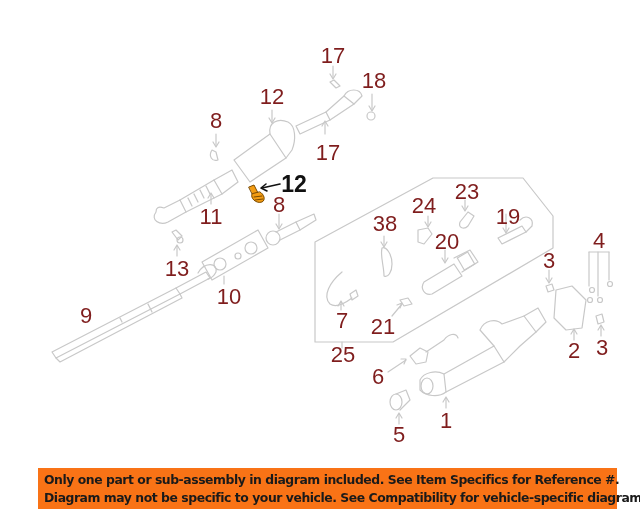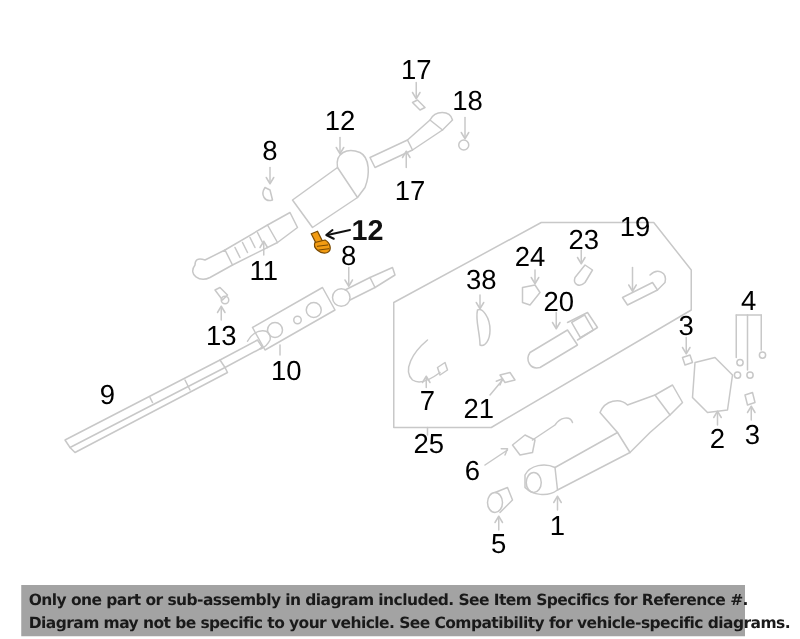--- a/index.html
+++ b/index.html
@@ -1,20 +1,20 @@
 <!DOCTYPE html>
 <html><head>
 <meta charset="utf-8">
 <style>
   html, body { margin: 0; padding: 0; background: #ffffff; }
   body { width: 640px; height: 511px; position: relative; overflow: hidden; font-family: "Liberation Sans", sans-serif; }
   #diagram { position: absolute; left: 0; top: 0; width: 640px; height: 460px; }
-  .callout { position: absolute; font-family: "Liberation Sans", sans-serif; font-size: 22px; color: #000000; line-height: 1; transform: translate(-50%, 0); white-space: nowrap; }
+  .callout { position: absolute; font-family: "Liberation Sans", sans-serif; font-size: 22px; color: #7f1d1d; line-height: 1; transform: translate(-50%, 0); white-space: nowrap; }
   .callout.highlight { color: #111111; font-size: 23px; font-weight: bold; }
-  #notice-banner { position: absolute; left: 17px; top: 468px; width: 579px; height: 41px; background: #a3a3a3; box-sizing: border-box; padding: 3px 0 0 6px; }
+  #notice-banner { position: absolute; left: 38px; top: 468px; width: 579px; height: 41px; background: #f97316; box-sizing: border-box; padding: 3px 0 0 6px; }
   .notice-line { font-family: "DejaVu Sans", sans-serif; font-weight: bold; font-size: 12.4px; letter-spacing: -0.45px; color: #1a1a1a; line-height: 18px; white-space: nowrap; }
 </style>
 </head>
 <body>
 
 <div id="diagram">
   <svg width="640" height="460" viewBox="0 0 640 460" fill="none" stroke="#c8c8c8" stroke-width="1.2" stroke-linejoin="round" stroke-linecap="round">
 
     <g>
       <path d="M52 352 L176 288 L180 294 L56 358 Z"></path>
@@ -220,21 +220,21 @@
   <div class="callout" style="left:86px;top:305px">9</div>
   <div class="callout" style="left:229px;top:286px">10</div>
   <div class="callout" style="left:211px;top:206px">11</div>
   <div class="callout highlight" style="left:294px;top:173px">12</div>
   <div class="callout" style="left:177px;top:258px">13</div>
   <div class="callout" style="left:216px;top:110px">8</div>
   <div class="callout" style="left:272px;top:86px">12</div>
   <div class="callout" style="left:328px;top:142px">17</div>
   <div class="callout" style="left:333px;top:45px">17</div>
   <div class="callout" style="left:374px;top:70px">18</div>
-  <div class="callout" style="left:508px;top:171px">19</div>
+  <div class="callout" style="left:508px;top:206px">19</div>
   <div class="callout" style="left:447px;top:231px">20</div>
   <div class="callout" style="left:383px;top:316px">21</div>
   <div class="callout" style="left:385px;top:213px">38</div>
   <div class="callout" style="left:467px;top:181px">23</div>
   <div class="callout" style="left:424px;top:195px">24</div>
   <div class="callout" style="left:343px;top:344px">25</div>
 </div>
 
 <div id="notice-banner">
   <div class="notice-line">Only one part or sub-assembly in diagram included. See Item Specifics for Reference #.</div>

